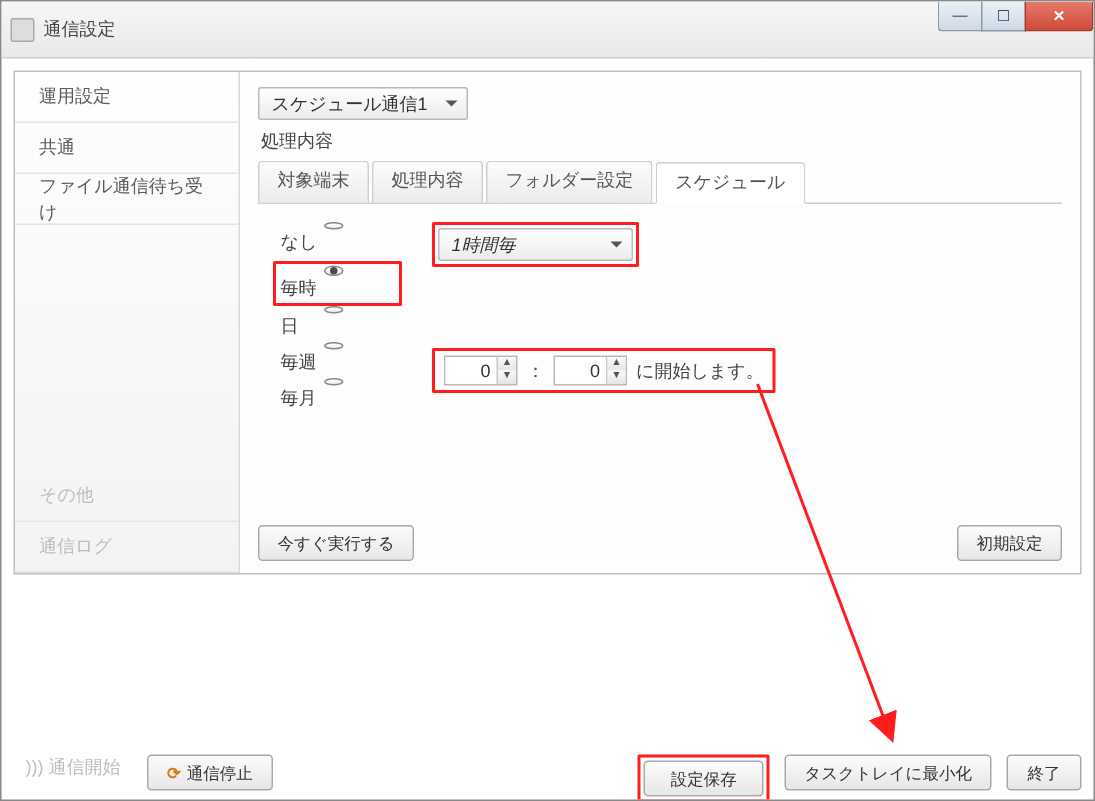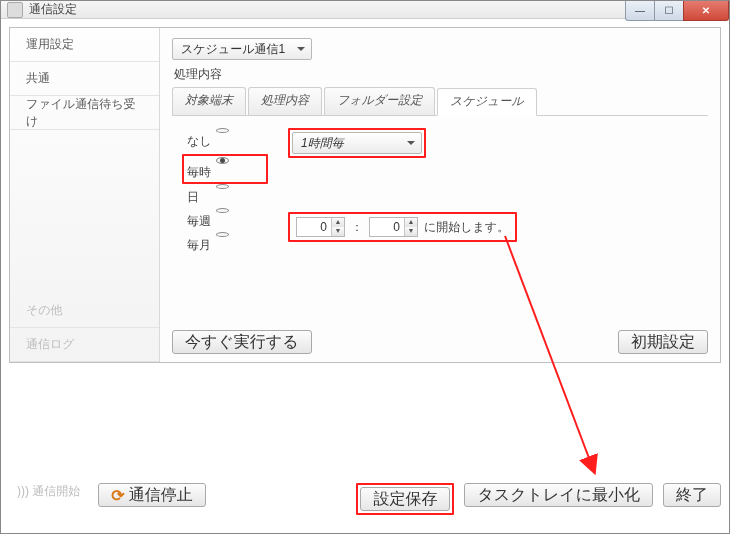--- a/index.html
+++ b/index.html
@@ -7,21 +7,21 @@
     font-family: "Meiryo UI", "MS PGothic", sans-serif;
     font-size: 12px;
     background: #fff;
     width: 730px;
     height: 534px;
     overflow: hidden;
     border: 1px solid #888;
   }
   
   .titlebar {
-    height: 18px;
+    height: 38px;
     background: linear-gradient(#f6f6f6, #e9e9e9);
     border-bottom: 1px solid #cfcfcf;
     display: flex;
     align-items: center;
     padding: 0 6px;
     position: relative;
   }
   .titlebar .app-icon {
     width: 16px; height: 16px;
     background: #ddd;
@@ -112,21 +112,20 @@
     margin-top: -2px;
   }
   .section-label {
     margin: 6px 0 4px 2px;
     color: #444;
   }
   .tabs {
     display: flex;
     border-bottom: 1px solid #cfcfcf;
     margin-top: 2px;
-    font-style: italic;
   }
   .tab {
     padding: 4px 12px;
     border: 1px solid #cfcfcf;
     border-bottom: none;
     background: linear-gradient(#fcfcfc,#ececec);
     margin-right: 2px;
     border-radius: 3px 3px 0 0;
     color: #555;
     cursor: pointer;
@@ -186,21 +185,21 @@
     display: flex; justify-content: space-between;
   }
   .btn {
     border: 1px solid #a9a9a9;
     background: linear-gradient(#fcfcfc,#e6e6e6);
     height: 24px;
     padding: 0 12px;
     border-radius: 3px;
     display: inline-flex; align-items: center; justify-content: center;
     color: #333; cursor: pointer;
-    font-size: 16px;
+    font-size: 11px;
   }
   .footer {
     position: absolute;
     left: 8px; right: 8px; bottom: 8px;
     display: flex; gap: 10px;
   }
   .footer .grow { flex: 1; }
   .link-disabled { color: #bdbdbd; padding: 0 8px; }
   .stop-btn::before {
     content: "⟳"; color: #d97a1a; margin-right: 4px; font-weight: bold;

